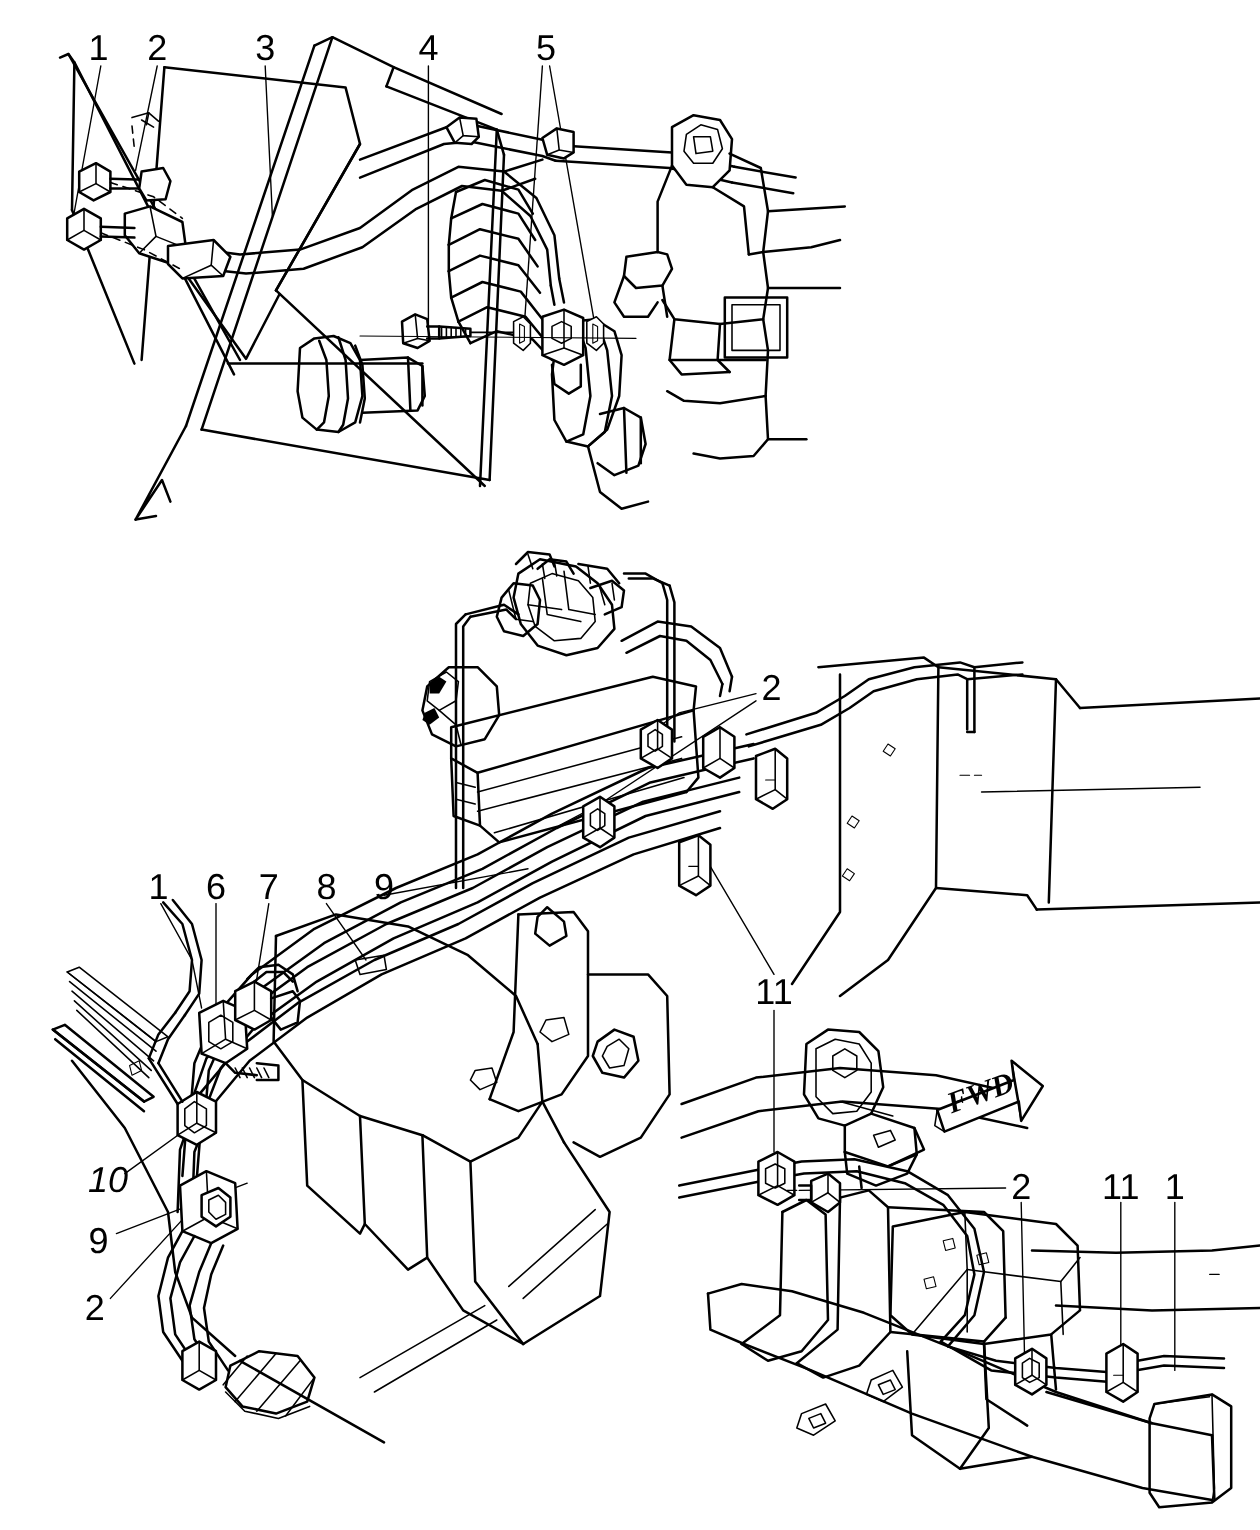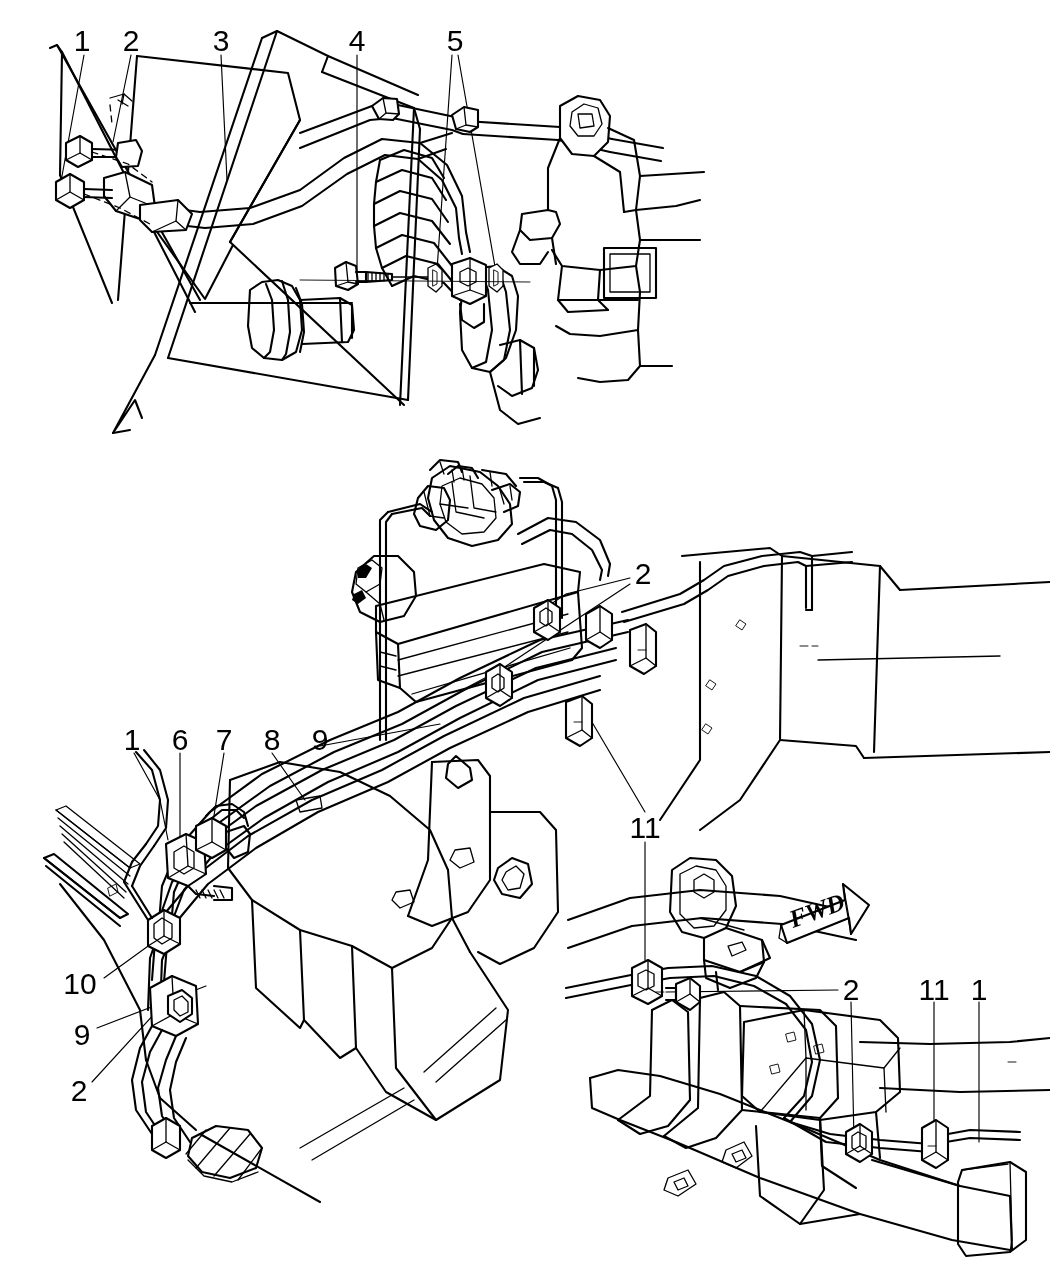--- a/index.html
+++ b/index.html
@@ -682,21 +682,21 @@
 
   <div class="callout-num" style="left:643px; top:574px;">2</div>
   <div class="callout-num" style="left:645px; top:828px;">11</div>
 
   <div class="callout-num" style="left:132px; top:740px;">1</div>
   <div class="callout-num" style="left:180px; top:740px;">6</div>
   <div class="callout-num" style="left:224px; top:740px;">7</div>
   <div class="callout-num" style="left:272px; top:740px;">8</div>
   <div class="callout-num" style="left:320px; top:740px;">9</div>
 
-  <div class="callout-num" style="left:80px;  top:984px;">10</div>
+  <div class="callout-num" style="left:90px;  top:984px;font-style:italic;">10</div>
   <div class="callout-num" style="left:82px;  top:1035px;">9</div>
   <div class="callout-num" style="left:79px;  top:1091px;">2</div>
 
   <div class="callout-num" style="left:851px; top:990px;">2</div>
   <div class="callout-num" style="left:934px; top:990px;">11</div>
   <div class="callout-num" style="left:979px; top:990px;">1</div>
 
 </div>
 
 </body></html>

